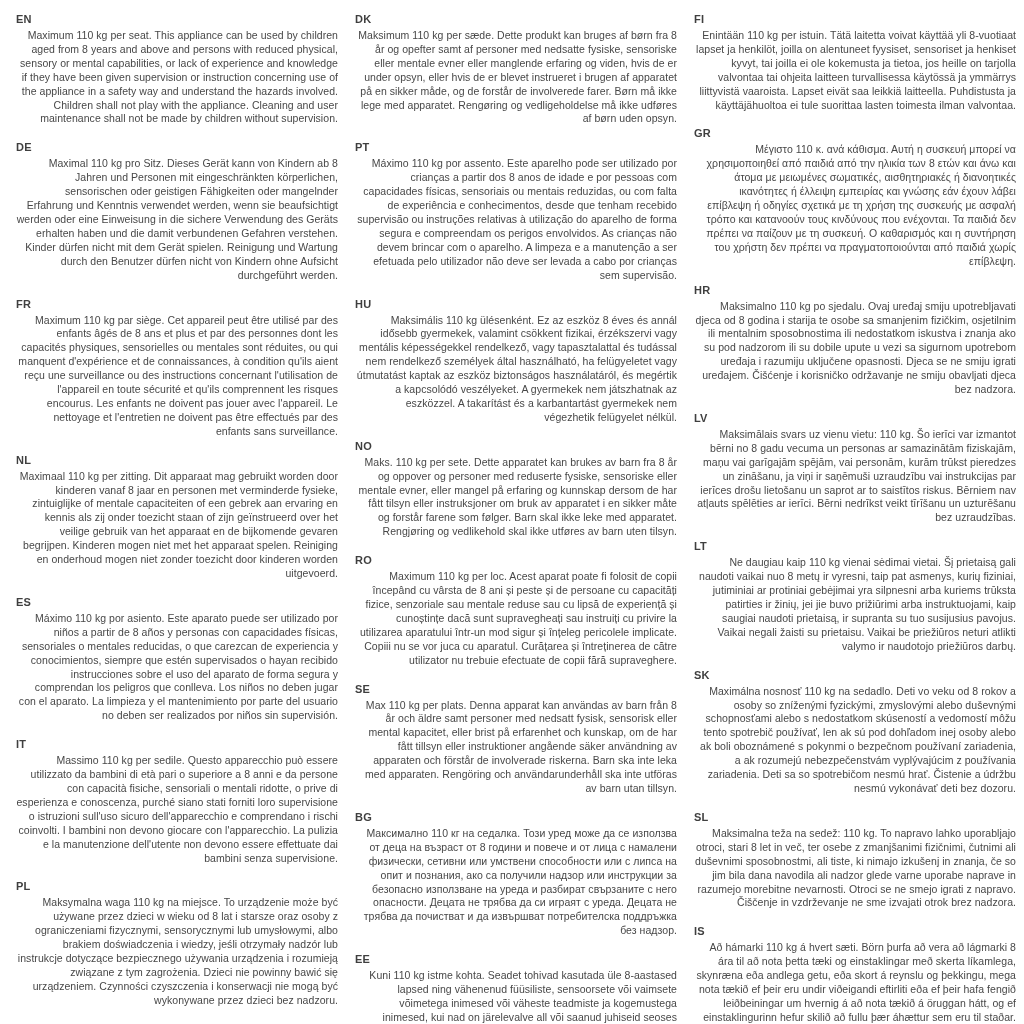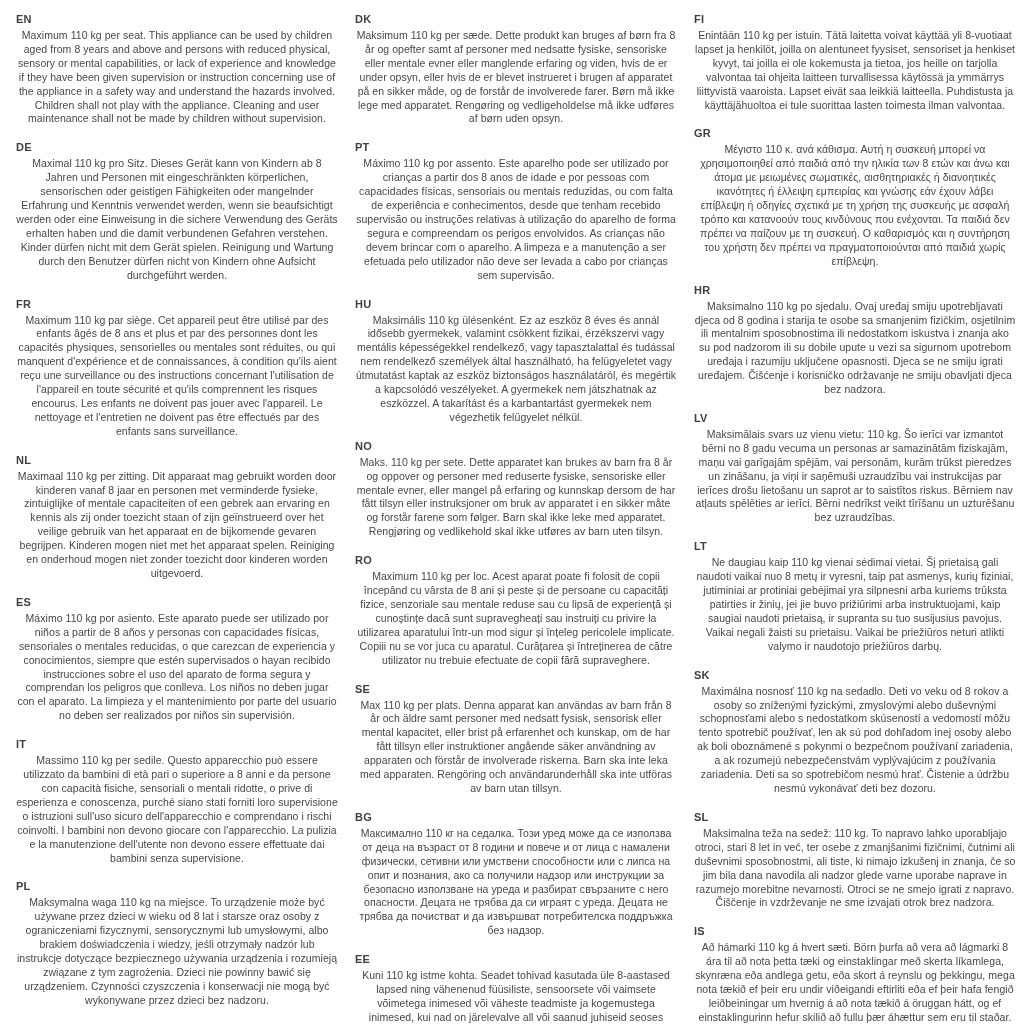--- a/index.html
+++ b/index.html
@@ -32,21 +32,21 @@
     font-weight: 600;
     letter-spacing: 0.2px;
     margin-bottom: 4px;
     color: #3f3f3f;
   }
   .lang-text {
     margin: 0;
     font-size: 10.5px;
     line-height: 13.9px;
     letter-spacing: 0.05px;
-    text-align: center;
+    text-align: right;
     color: #474747;
   }
 </style>
 </head>
 <body>
 
 <div class="page">
 
   <div class="col">
     <div class="lang-section">

